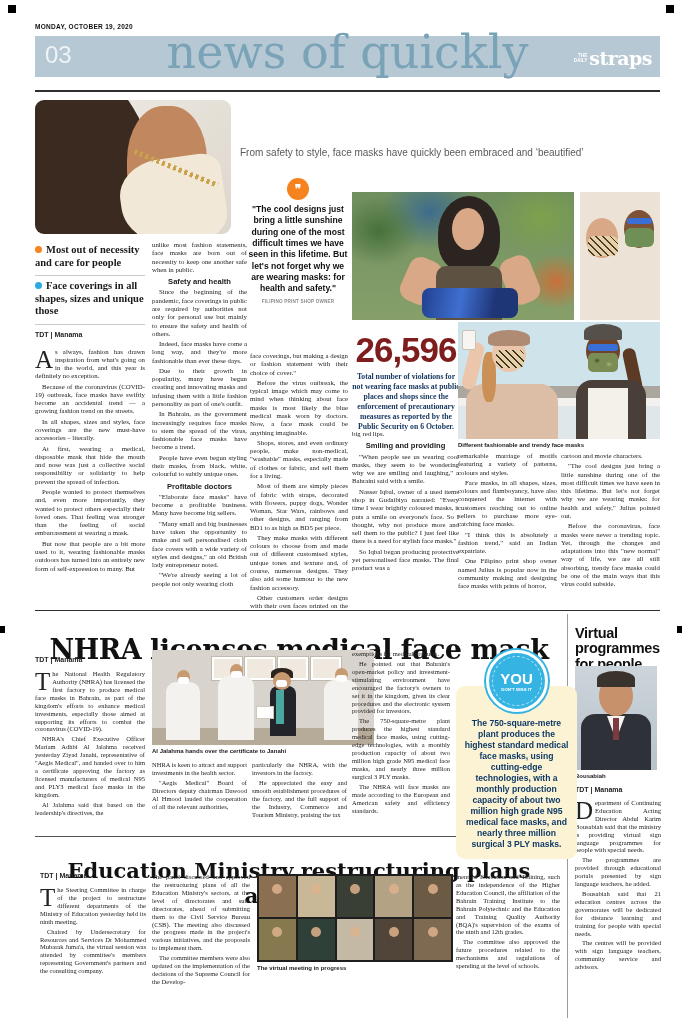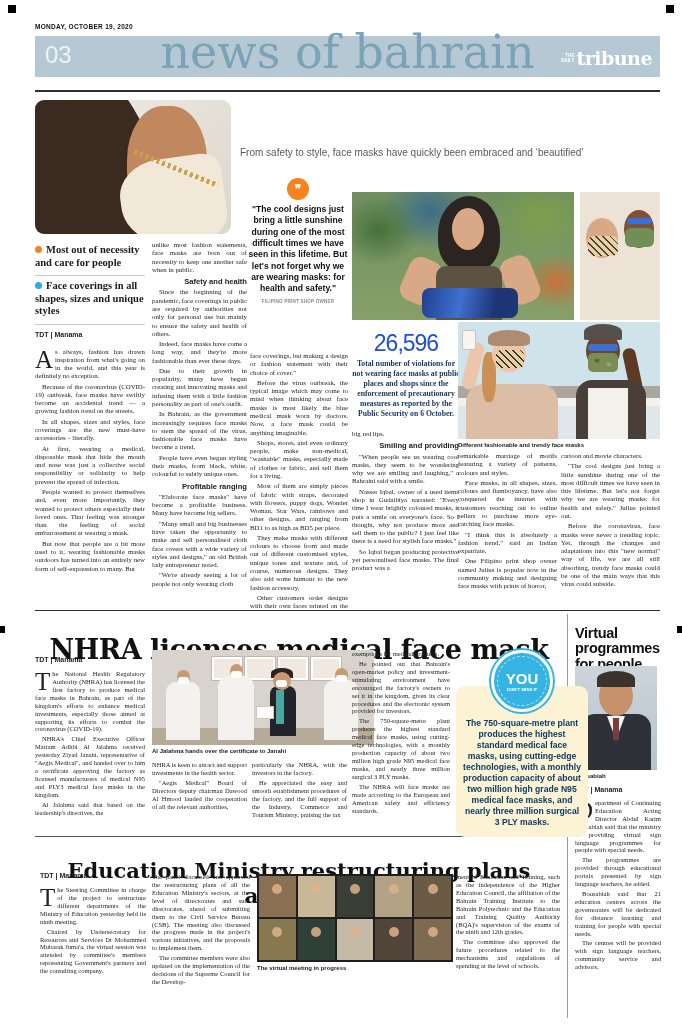--- a/index.html
+++ b/index.html
@@ -71,22 +71,22 @@
   #photo-faces{left:580px;top:192px;width:80px;height:128px;background:#ece2d5;}
   #pf-f1{left:6px;top:26px;width:32px;height:40px;background:#d9a886;border-radius:50%;}
   #pf-m1{left:8px;top:44px;width:30px;height:20px;border-radius:6px;
        background:repeating-linear-gradient(45deg,#e6d0a8 0 4px,#4a3a28 4px 5px);}
   #pf-f2{left:44px;top:18px;width:30px;height:38px;background:#7d5236;border-radius:50%;}
   #pf-m2{left:45px;top:36px;width:29px;height:19px;border-radius:6px;background:#6f8f56;}
   #pf-g2{left:47px;top:26px;width:25px;height:6px;background:#3a6fd8;border-radius:3px;}
 
   
   .stat{position:absolute;left:352px;top:330px;width:108px;text-align:center;}
-  .stat-number{font-family:"Liberation Sans",sans-serif;font-weight:normal;font-size:23px;
-        color:#1d4ed8;letter-spacing:-1px;}
+  .stat-number{font-family:"Liberation Sans",sans-serif;font-weight:bold;font-size:35px;
+        color:#7f1d1d;letter-spacing:-1px;}
   .stat-desc{margin-top:2px;font-weight:bold;font-size:7.7px;line-height:1.3;color:#1a3a63;}
 
   
   #illus{left:458px;top:322px;width:202px;height:117px;background:linear-gradient(#cfe3eb 0 62%,#dfe7ea 62% 100%);}
   #il-band{left:0;top:64px;width:202px;height:12px;background:#aba79e;}
   #il-band2{left:0;top:76px;width:202px;height:8px;background:#f2f1ee;}
   #il-coat{left:8px;top:62px;width:92px;height:55px;background:#dcbda6;border-radius:18px 18px 0 0;}
   #il-head1{left:34px;top:14px;width:34px;height:36px;background:#ecc6aa;border-radius:50%;}
   #il-beret{left:30px;top:8px;width:42px;height:16px;background:#b08b74;border-radius:50% 50% 20% 20%;}
   #il-hair1{left:24px;top:30px;width:14px;height:50px;background:#cb9055;border-radius:40%;}
@@ -119,21 +119,21 @@
   .quote-text{margin-top:4px;font-family:"Liberation Sans",sans-serif;font-weight:bold;
         font-size:8.6px;line-height:1.32;color:#101010;}
   .quote-attr{margin-top:4px;font-family:"Liberation Sans",sans-serif;font-weight:bold;
         font-size:4.6px;color:#8b8b8b;letter-spacing:.2px;}
 
   
   .col{position:absolute;font-size:6.8px;line-height:1.22;text-align:justify;overflow:hidden;}
   .col p{margin:0 0 2px;text-indent:7px;}
   .col p.first{text-indent:0;}
   .sub{font-family:"Liberation Sans",sans-serif;font-weight:bold;font-size:7.6px;
-        margin:3px 0 2px;text-align:right;}
+        margin:3px 0 2px;text-align:center;}
   .byline{font-family:"Liberation Sans",sans-serif;font-weight:bold;font-size:7px;
         color:#222;text-align:left;}
   .dropcap{float:left;font-size:25px;line-height:.8;padding:2px 2px 0 0;}
   #col1{left:35px;top:240px;width:110px;height:368px;}
   #col2{left:152px;top:241px;width:95px;height:367px;}
   #col3{left:250px;top:352px;width:98px;height:256px;}
   #col4{left:352px;top:430px;width:107px;height:178px;}
   #col5{left:458px;top:452px;width:99px;height:156px;}
   #col6{left:561px;top:452px;width:99px;height:156px;}
 
@@ -160,21 +160,21 @@
   .fig-thobe{position:absolute;background:#f4f2ee;border-radius:10px 10px 0 0;}
   .fig-face{position:absolute;background:#c79a72;border-radius:50%;}
   .fig-mask{position:absolute;background:#fdfdfd;border-radius:3px;}
   #nh-w-body{left:118px;top:36px;width:26px;height:50px;background:#23242a;border-radius:8px 8px 0 0;position:absolute;}
   #nh-w-scarf{left:124px;top:40px;width:8px;height:34px;background:#4aa8a0;position:absolute;}
   #nh-w-head{left:121px;top:22px;width:18px;height:18px;background:#c79a72;border-radius:50%;position:absolute;}
   #nh-w-hair{left:119px;top:18px;width:22px;height:10px;background:#2d241d;border-radius:50% 50% 0 0;position:absolute;}
   #nh-cert{left:104px;top:56px;width:16px;height:11px;background:#fff;border:1px solid #cfc8ba;position:absolute;}
 
   
-  .hl-wrap{position:absolute;left:456px;top:650px;width:132px;}
+  .hl-wrap{position:absolute;left:456px;top:650px;width:121px;}
   .hl-badge{position:relative;z-index:2;margin:0 auto;width:56px;height:56px;border-radius:50%;
         background:#35b4e3;border:3px solid #fff;box-shadow:0 0 0 2px #35b4e3;
         display:flex;flex-direction:column;align-items:center;justify-content:center;}
   .hl-badge-inner{position:absolute;inset:3px;border:1px dashed #bde7f6;border-radius:50%;}
   .hl-you{font-family:"Liberation Sans",sans-serif;font-weight:bold;font-size:15px;color:#fff;line-height:1;}
   .hl-dont{font-family:"Liberation Sans",sans-serif;font-weight:bold;font-size:4.4px;color:#fff;margin-top:1px;}
   .hl-box{position:relative;z-index:1;margin-top:-26px;background:#fcf3d4;border-radius:9px;
         padding:32px 7px 9px;text-align:center;font-family:"Liberation Sans",sans-serif;
         font-weight:bold;font-size:8.6px;line-height:1.28;color:#0f3a67;}
 
@@ -214,27 +214,27 @@
 <div class="page">
 
   <div class="mark" id="mk1"></div>
   <div class="mark" id="mk2"></div>
   <div class="mark" id="mk3"></div>
   <div class="mark" id="mk4"></div>
 
   <div class="date">MONDAY, OCTOBER 19, 2020</div>
   <div class="band">
     <div class="pagenum">03</div>
-    <div class="masthead">news of bahrain</div>
+    <div class="masthead">news of quickly</div>
     <div class="logo">
       <div class="logo-stack">
         <div>THE</div>
         <div>DAILY</div>
       </div>
-      <div class="logo-name">tribune</div>
+      <div class="logo-name">straps</div>
     </div>
   </div>
   <div class="rule" id="rule-top"></div>
 
   <div class="photo" id="photo-mask">
     <div class="ph-el" id="pm-hair"></div>
     <div class="ph-el" id="pm-face"></div>
     <div class="ph-el" id="pm-mask"></div>
     <div class="ph-el" id="pm-chain"></div>
   </div>
@@ -287,40 +287,40 @@
     <div class="ph-el" id="il-glasses"></div>
     <div class="ph-el" id="il-mask2"></div>
   </div>
   <div class="caption" id="cap-illus">Different fashionable and trendy face masks</div>
 
   <div class="col" id="col1">
     <div class="bullet-item">
       <span class="dot dot-orange"></span><span>Most out of necessity and care for people</span>
     </div>
     <div class="bullet-item">
-      <span class="dot dot-blue"></span><span>Face coverings in all shapes, sizes and unique styles</span>
+      <span class="dot dot-blue"></span><span>Face coverings in all shapes, sizes and unique those</span>
     </div>
     <div class="byline">TDT | Manama</div>
     <p class="first"><span class="dropcap">A</span><span>s always, fashion has drawn inspiration from what's going on in the world, and this year is definitely no exception.</span></p>
     <p>Because of the coronavirus (COVID-19) outbreak, face masks have swiftly become an accidental trend — a growing fashion trend on the streets.</p>
     <p>In all shapes, sizes and styles, face coverings are the new must-have accessories – literally.</p>
     <p>At first, wearing a medical, disposable mask that hide the mouth and nose was just a collective social responsibility or solidarity to help prevent the spread of infection.</p>
     <p>People wanted to protect themselves and, even more importantly, they wanted to protect others especially their loved ones. That feeling was stronger than the feeling of social embarrassment at wearing a mask.</p>
     <p>But now that people are a bit more used to it, wearing fashionable masks outdoors has turned into an entirely new form of self-expression to many. But</p>
   </div>
 
   <div class="col" id="col2">
     <p class="first">unlike most fashion statements, face masks are born out of necessity to keep one another safe when in public.</p>
     <div class="sub">Safety and health</div>
     <p>Since the beginning of the pandemic, face coverings in public are required by authorities not only for personal use but mainly to ensure the safety and health of others.</p>
     <p>Indeed, face masks have come a long way, and they're more fashionable than ever these days.</p>
     <p>Due to their growth in popularity, many have begun creating and innovating masks and infusing them with a little fashion personality as part of one's outfit.</p>
     <p>In Bahrain, as the government increasingly requires face masks to stem the spread of the virus, fashionable face masks have become a trend.</p>
     <p>People have even begun styling their masks, from black, white, colourful to subtly unique ones.</p>
-    <div class="sub">Profitable ranging</div>
+    <div class="sub">Profitable doctors</div>
     <p>"Elaborate face masks" have become a profitable business. Many have become big sellers.</p>
     <p>"Many small and big businesses have taken the opportunity to make and sell personalised cloth face covers with a wide variety of styles and designs," an old British lady entrepreneur noted.</p>
     <p>"We're already seeing a lot of people not only wearing cloth</p>
   </div>
 
   <div class="col" id="col3">
     <p class="first">face coverings, but making a design or fashion statement with their choice of cover."</p>
     <p>Before the virus outbreak, the typical image which may come to mind when thinking about face masks is most likely the blue medical mask worn by doctors. Now, a face mask could be anything imaginable.</p>
     <p>Shops, stores, and even ordinary people, make non-medical, "washable" masks, especially made of clothes or fabric, and sell them for a living.</p>
     <p>Most of them are simply pieces of fabric with straps, decorated with flowers, puppy dogs, Wonder Woman, Star Wars, rainbows and other designs, and ranging from BD1 to as high as BD5 per piece.</p>

